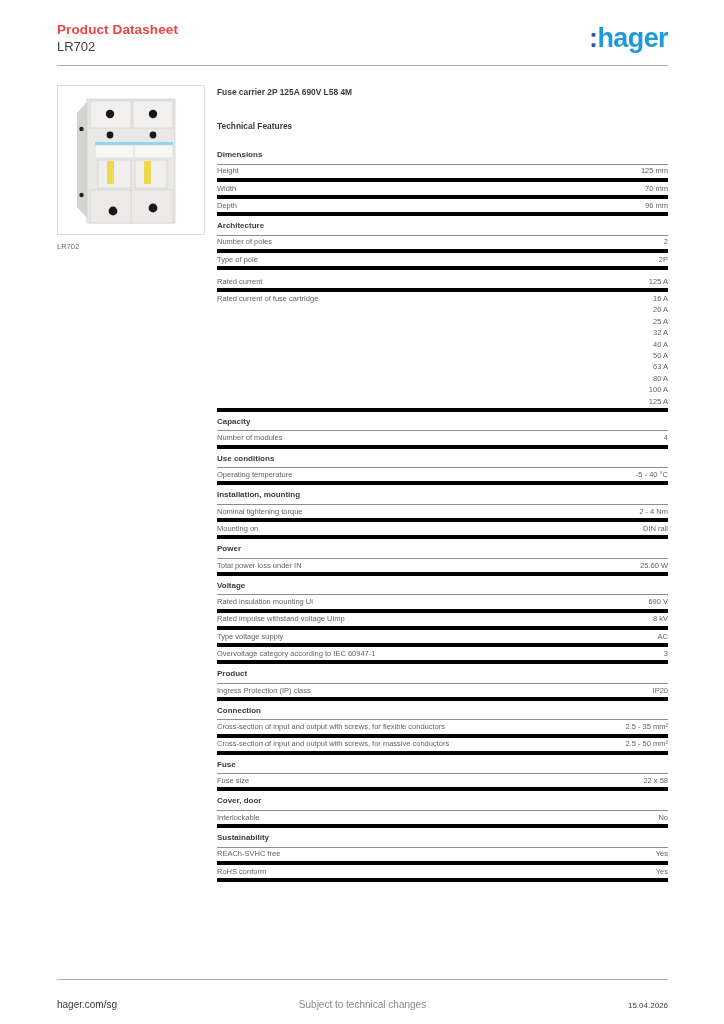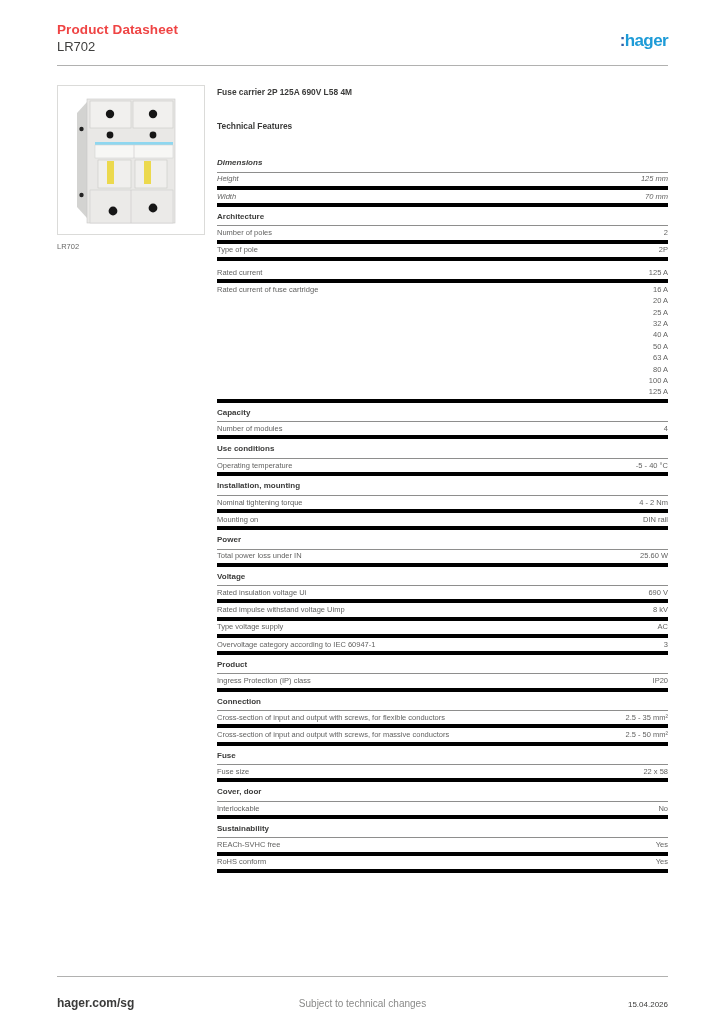--- a/index.html
+++ b/index.html
@@ -10,61 +10,61 @@
     color: #3b3b3a;
     position: relative;
     overflow: hidden;
   }
   .page { position: absolute; inset: 0; padding: 22px 56px 0 57px; }
 
   
   .hdr { display: flex; justify-content: space-between; align-items: flex-start; }
   .doc-title { font-size: 13.5px; font-weight: bold; color: #ef4444; letter-spacing: 0.1px; }
   .doc-ref { font-size: 13px; color: #3f3f3e; margin-top: 2px; }
-  .logo { font-size: 17px; font-weight: bold; letter-spacing: -0.6px; line-height: 1; margin-top: 10px; }
+  .logo { font-size: 27px; font-weight: bold; letter-spacing: -0.6px; line-height: 1; margin-top: 3px; }
   .logo .colon { color: #2e5ea8; }
   .logo .name { color: #1d9bd7; }
   .hdr-rule { border: none; border-top: 1px solid #b1b1b0; margin-top: 11px; }
 
   
   .main { display: flex; margin-top: 19px; align-items: flex-start; }
   .product-col { width: 160px; flex: 0 0 160px; }
   .product-box {
     width: 148px; height: 150px;
     border: 1px solid #dbdbd9;
     background: #ffffff;
     display: flex; align-items: center; justify-content: center;
   }
   .product-caption { font-size: 7.5px; color: #686867; margin-top: 7px; }
 
   .specs-col { flex: 1; min-width: 0; }
   .product-title { font-size: 8.4px; font-weight: bold; color: #3b3b3a; margin-top: 2px; }
   .features-heading { font-size: 8.4px; font-weight: bold; color: #3b3b3a; margin-top: 24px; }
 
   .spec-section { margin-top: 5px; }
-  .spec-section:first-child { margin-top: 27px; font-style: italic; }
+  .spec-section:first-child { margin-top: 19px; }
   .spec-section-title {
     font-size: 8px; font-weight: bold; color: #3b3b3a;
     padding-bottom: 3.5px; border-bottom: 1px solid #8e8e8d;
     line-height: 10px;
   }
   .spec-row {
     display: flex; justify-content: space-between; align-items: flex-start;
     border-bottom: 4px solid #000000;
     padding: 0.9px 0;
     font-size: 7.5px; color: #636362;
   }
   .spec-label { line-height: 11.4px; padding-right: 8px; }
   .spec-value { line-height: 11.4px; text-align: right; white-space: pre-line; flex-shrink: 0; }
 
   
   .ftr { position: absolute; left: 57px; right: 56px; bottom: 14px; }
   .ftr-rule { border: none; border-top: 1px solid #b1b1b0; }
   .ftr-row { display: grid; grid-template-columns: 1fr auto 1fr; align-items: baseline; margin-top: 9px; }
-  .f-left { font-size: 12px; font-weight: bold; color: #3b3b3a; justify-self: start; margin-top: 10px; }
+  .f-left { font-size: 10px; font-weight: normal; color: #3b3b3a; justify-self: start; margin-top: 10px; }
   .f-center { font-size: 10px; color: #8a8a89; justify-self: center; }
   .f-right { font-size: 8px; font-weight: normal; color: #3b3b3a; justify-self: end; }
 </style>
 </head>
 <body>
 
 <div class="page">
 
   <div class="hdr">
     <div>
@@ -119,20 +119,24 @@
       <div id="sections">
           <div class="spec-section">
             <div class="spec-section-title">Dimensions</div>
             <div class="spec-row">
               <span class="spec-label">Height</span>
               <span class="spec-value">125 mm</span>
             </div>
             <div class="spec-row">
               <span class="spec-label">Width</span>
               <span class="spec-value">70 mm</span>
+            </div>
+            <div class="spec-row">
+              <span class="spec-label">Depth</span>
+              <span class="spec-value">96 mm</span>
             </div>
           </div>
           <div class="spec-section">
             <div class="spec-section-title">Architecture</div>
             <div class="spec-row">
               <span class="spec-label">Number of poles</span>
               <span class="spec-value">2</span>
             </div>
             <div class="spec-row">
               <span class="spec-label">Type of pole</span>
@@ -169,38 +173,38 @@
             <div class="spec-section-title">Use conditions</div>
             <div class="spec-row">
               <span class="spec-label">Operating temperature</span>
               <span class="spec-value">-5 - 40 °C</span>
             </div>
           </div>
           <div class="spec-section">
             <div class="spec-section-title">Installation, mounting</div>
             <div class="spec-row">
               <span class="spec-label">Nominal tightening torque</span>
-              <span class="spec-value">4 - 2 Nm</span>
+              <span class="spec-value">2 - 4 Nm</span>
             </div>
             <div class="spec-row">
               <span class="spec-label">Mounting on</span>
               <span class="spec-value">DIN rail</span>
             </div>
           </div>
           <div class="spec-section">
             <div class="spec-section-title">Power</div>
             <div class="spec-row">
               <span class="spec-label">Total power loss under IN</span>
               <span class="spec-value">25.60 W</span>
             </div>
           </div>
           <div class="spec-section">
             <div class="spec-section-title">Voltage</div>
             <div class="spec-row">
-              <span class="spec-label">Rated insulation voltage Ui</span>
+              <span class="spec-label">Rated insulation mounting Ui</span>
               <span class="spec-value">690 V</span>
             </div>
             <div class="spec-row">
               <span class="spec-label">Rated impulse withstand voltage Uimp</span>
               <span class="spec-value">8 kV</span>
             </div>
             <div class="spec-row">
               <span class="spec-label">Type voltage supply</span>
               <span class="spec-value">AC</span>
             </div>

